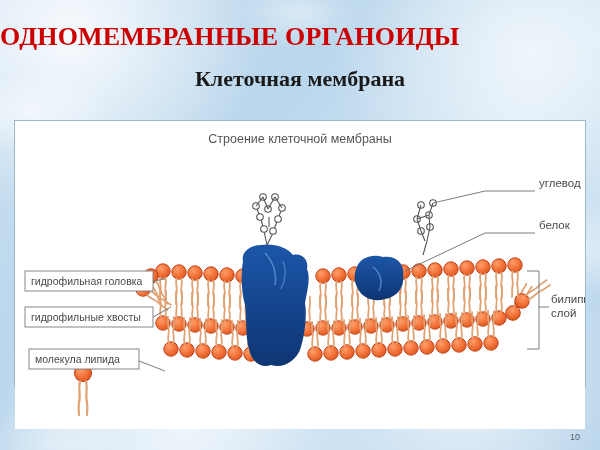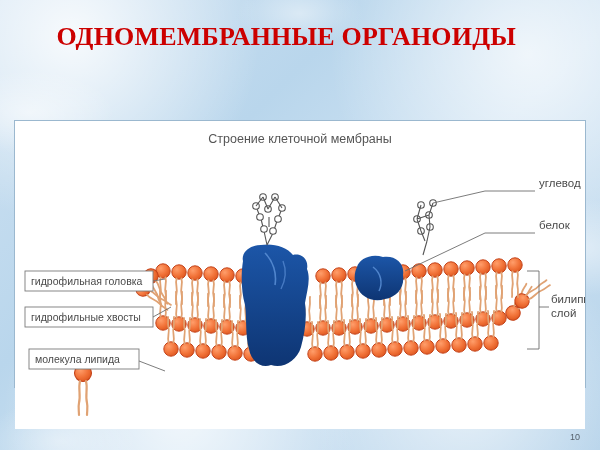--- a/index.html
+++ b/index.html
@@ -35,21 +35,21 @@
       radial-gradient(ellipse 90px 50px at 50% 3%, rgba(255,255,255,0.45), rgba(255,255,255,0) 70%),
       radial-gradient(ellipse 140px 70px at 96% 55%, rgba(255,255,255,0.5), rgba(255,255,255,0) 70%),
       radial-gradient(ellipse 110px 60px at 10% 98%, rgba(255,255,255,0.4), rgba(255,255,255,0) 70%);
     pointer-events: none;
   }
   .title-main {
     position: absolute;
     top: 22px;
     left: 0;
     width: 516px;
-    text-align: right;
+    text-align: left;
     font-family: "Liberation Serif", serif;
     font-weight: bold;
     font-size: 26px;
     color: #cc0000;
     letter-spacing: 0.2px;
     white-space: nowrap;
   }
   .title-sub {
     position: absolute;
     top: 66px;
@@ -82,20 +82,21 @@
     font-size: 9px;
     color: #55606b;
   }
 </style>
 </head>
 <body>
 
 <div id="slide">
 
   <div class="title-main">ОДНОМЕМБРАННЫЕ ОРГАНОИДЫ</div>
+  <div class="title-sub">Клеточная мембрана</div>
 
   <div id="figure">
     <svg width="570" height="308" viewBox="0 0 570 308" xmlns="http://www.w3.org/2000/svg">
       <defs>
         <radialGradient id="headGrad" cx="35%" cy="32%" r="70%">
           <stop offset="0%" stop-color="#ff9e6b"></stop>
           <stop offset="60%" stop-color="#f2743a"></stop>
           <stop offset="100%" stop-color="#e05a22"></stop>
         </radialGradient>
         <linearGradient id="protGrad" x1="0" y1="0" x2="0" y2="1">

